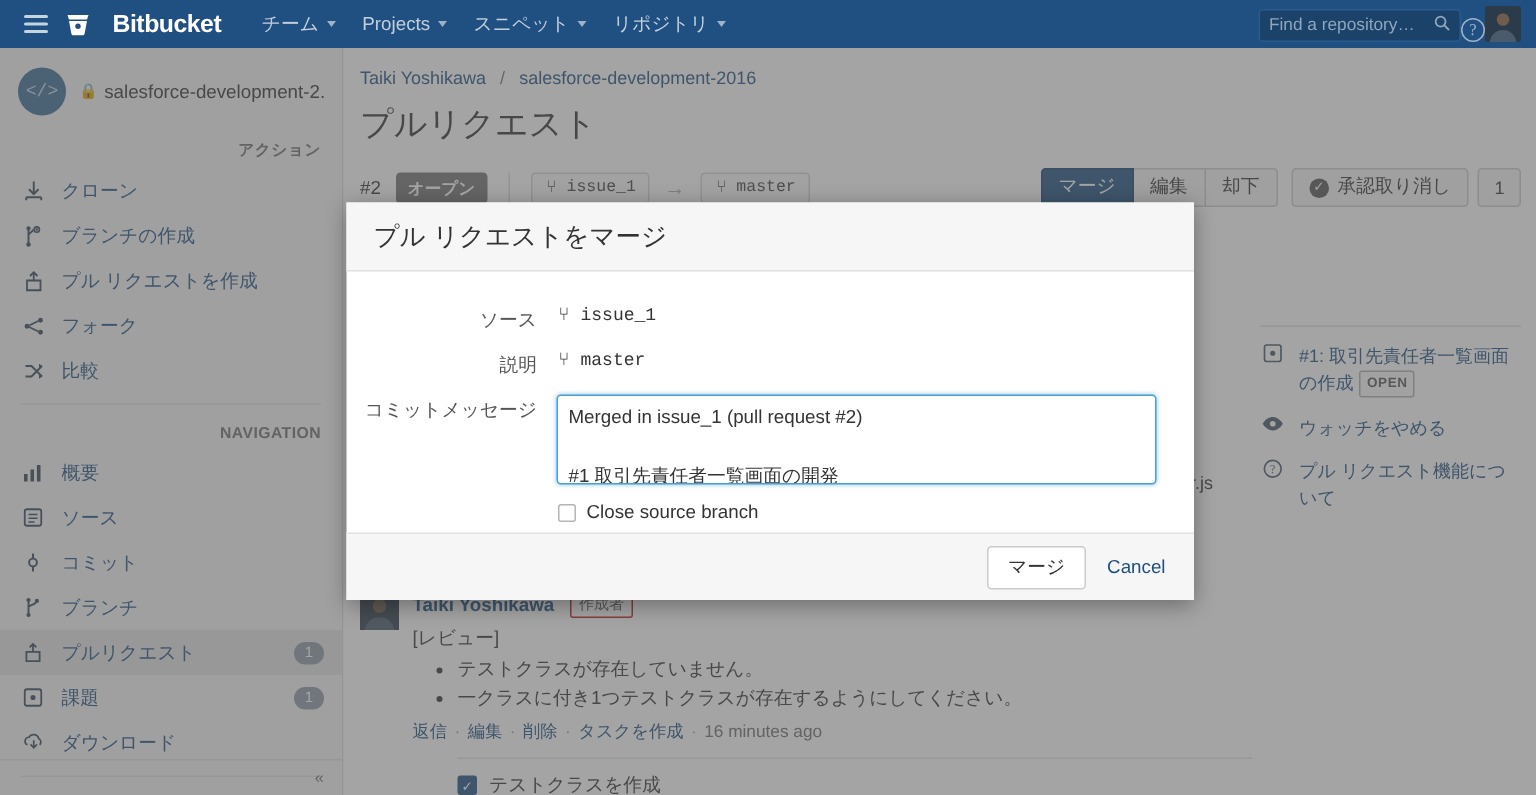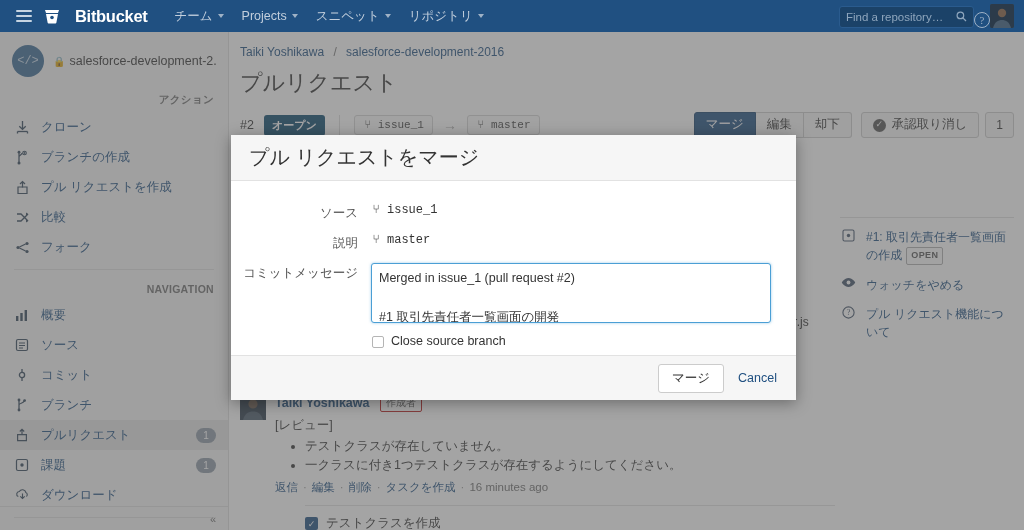--- a/index.html
+++ b/index.html
@@ -88,21 +88,21 @@
   .main { position: absolute; top: 32px; left: 229px; width: 795px; height: 498px;
     background:#fff; overflow:hidden; }
   .breadcrumb { padding: 13px 0 0 11px; font-size: 12px; color:#205081; }
   .breadcrumb a { color:#205081; cursor:pointer; }
   .breadcrumb .sep { color:#777; margin: 0 6px; }
   .page-title { font-size: 22px; color:#333; padding: 9px 0 0 11px; font-weight: normal; }
 
   .pr-row { display:flex; align-items:center; padding: 14px 10px 0 11px; gap: 10px; }
   .pr-num { font-size: 12.5px; color:#333; }
   .pill-open {
-    background:#0c4a6e; color:#fff; font-size:11px; font-weight:bold;
+    background:#737373; color:#fff; font-size:11px; font-weight:bold;
     padding: 3px 8px; border-radius: 3px;
   }
   .vline { width:1px; height:20px; background:#dcdcdc; margin: 0 4px; }
   .branch-pill {
     border:1px solid #d4d4d4; border-radius:3px; background:#fafafa;
     font-family: "Liberation Mono", monospace; font-size: 11px; color:#444;
     padding: 3px 8px; display:flex; align-items:center; gap:5px; cursor:pointer;
   }
   .arrow-r { color:#aaa; font-size:14px; }
   .pr-actions { margin-left:auto; display:flex; align-items:center; gap:9px; }
@@ -167,21 +167,21 @@
   }
   .modal {
     position:absolute; left:231px; top:135px; width:565px; height:265px;
     background:#fff; z-index:60; box-shadow: 0 3px 14px rgba(0,0,0,.35);
     display:flex; flex-direction:column;
   }
   .modal-head {
     height:46px; background:#f6f6f6; border-bottom:1px solid #e2e2e2;
     display:flex; align-items:center; padding-left:18px;
   }
-  .modal-title { font-size:20px; color:#333; font-weight:normal; }
+  .modal-title { font-size:17px; color:#333; font-weight:normal; }
   .modal-body { flex:1; padding: 22px 22px 0 0; }
   .form-row { display:flex; align-items:flex-start; margin-bottom: 11px; }
   .form-label { width:140px; text-align:right; padding-right:13px; font-size:12.5px;
     color:#555; padding-top:2px; }
   .form-val { font-family:"Liberation Mono", monospace; font-size:12px; color:#333;
     display:flex; align-items:center; gap:6px; }
   .ta {
     width:400px; height:60px; border:1px solid #4b9fd5; border-radius:3px;
     box-shadow: 0 0 3px rgba(75,159,213,.55);
     font-family:"Liberation Sans", sans-serif; font-size:12.5px; color:#333;
@@ -304,36 +304,36 @@
         <svg width="15" height="15" viewBox="0 0 15 15">
             <path d="M3 13.5h9V7H3z" fill="none" stroke="#33475b" stroke-width="1.2"></path>
             <path d="M7.5 1.5v6M5 4l2.5-2.5L10 4" stroke="#33475b" stroke-width="1.2" fill="none"></path>
           </svg>
       </span>
       <span class="side-label">プル リクエストを作成</span>
     </div>
     <div class="side-item">
       <span class="side-ico">
         <svg width="15" height="15" viewBox="0 0 15 15">
-            <path d="M2 4h4l7 7M2 11h4l7-7" stroke="#33475b" stroke-width="1.3" fill="none"></path>
-            <path d="M11 2.5L13.2 4 11 5.5M11 9.5l2.2 1.5L11 12.5" fill="#33475b"></path>
-          </svg>
-      </span>
-      <span class="side-label">比較</span>
-    </div>
-    <div class="side-item">
-      <span class="side-ico">
-        <svg width="15" height="15" viewBox="0 0 15 15">
             <circle cx="3" cy="7.5" r="1.6" fill="#33475b"></circle>
             <circle cx="12" cy="3.5" r="1.6" fill="#33475b"></circle>
             <circle cx="12" cy="11.5" r="1.6" fill="#33475b"></circle>
             <path d="M4.4 7L10.6 4M4.4 8l6.2 3" stroke="#33475b" stroke-width="1.2"></path>
           </svg>
       </span>
       <span class="side-label">フォーク</span>
+    </div>
+    <div class="side-item">
+      <span class="side-ico">
+        <svg width="15" height="15" viewBox="0 0 15 15">
+            <path d="M2 4h4l7 7M2 11h4l7-7" stroke="#33475b" stroke-width="1.3" fill="none"></path>
+            <path d="M11 2.5L13.2 4 11 5.5M11 9.5l2.2 1.5L11 12.5" fill="#33475b"></path>
+          </svg>
+      </span>
+      <span class="side-label">比較</span>
     </div>
 
     <div class="side-div"></div>
     <div class="sec-title nav">NAVIGATION</div>
 
     <div class="side-item">
       <span class="side-ico">
         <svg width="14" height="14" viewBox="0 0 14 14">
             <rect x="1" y="8" width="2.4" height="5" fill="#33475b"></rect>
             <rect x="5.3" y="5" width="2.4" height="8" fill="#33475b"></rect>

